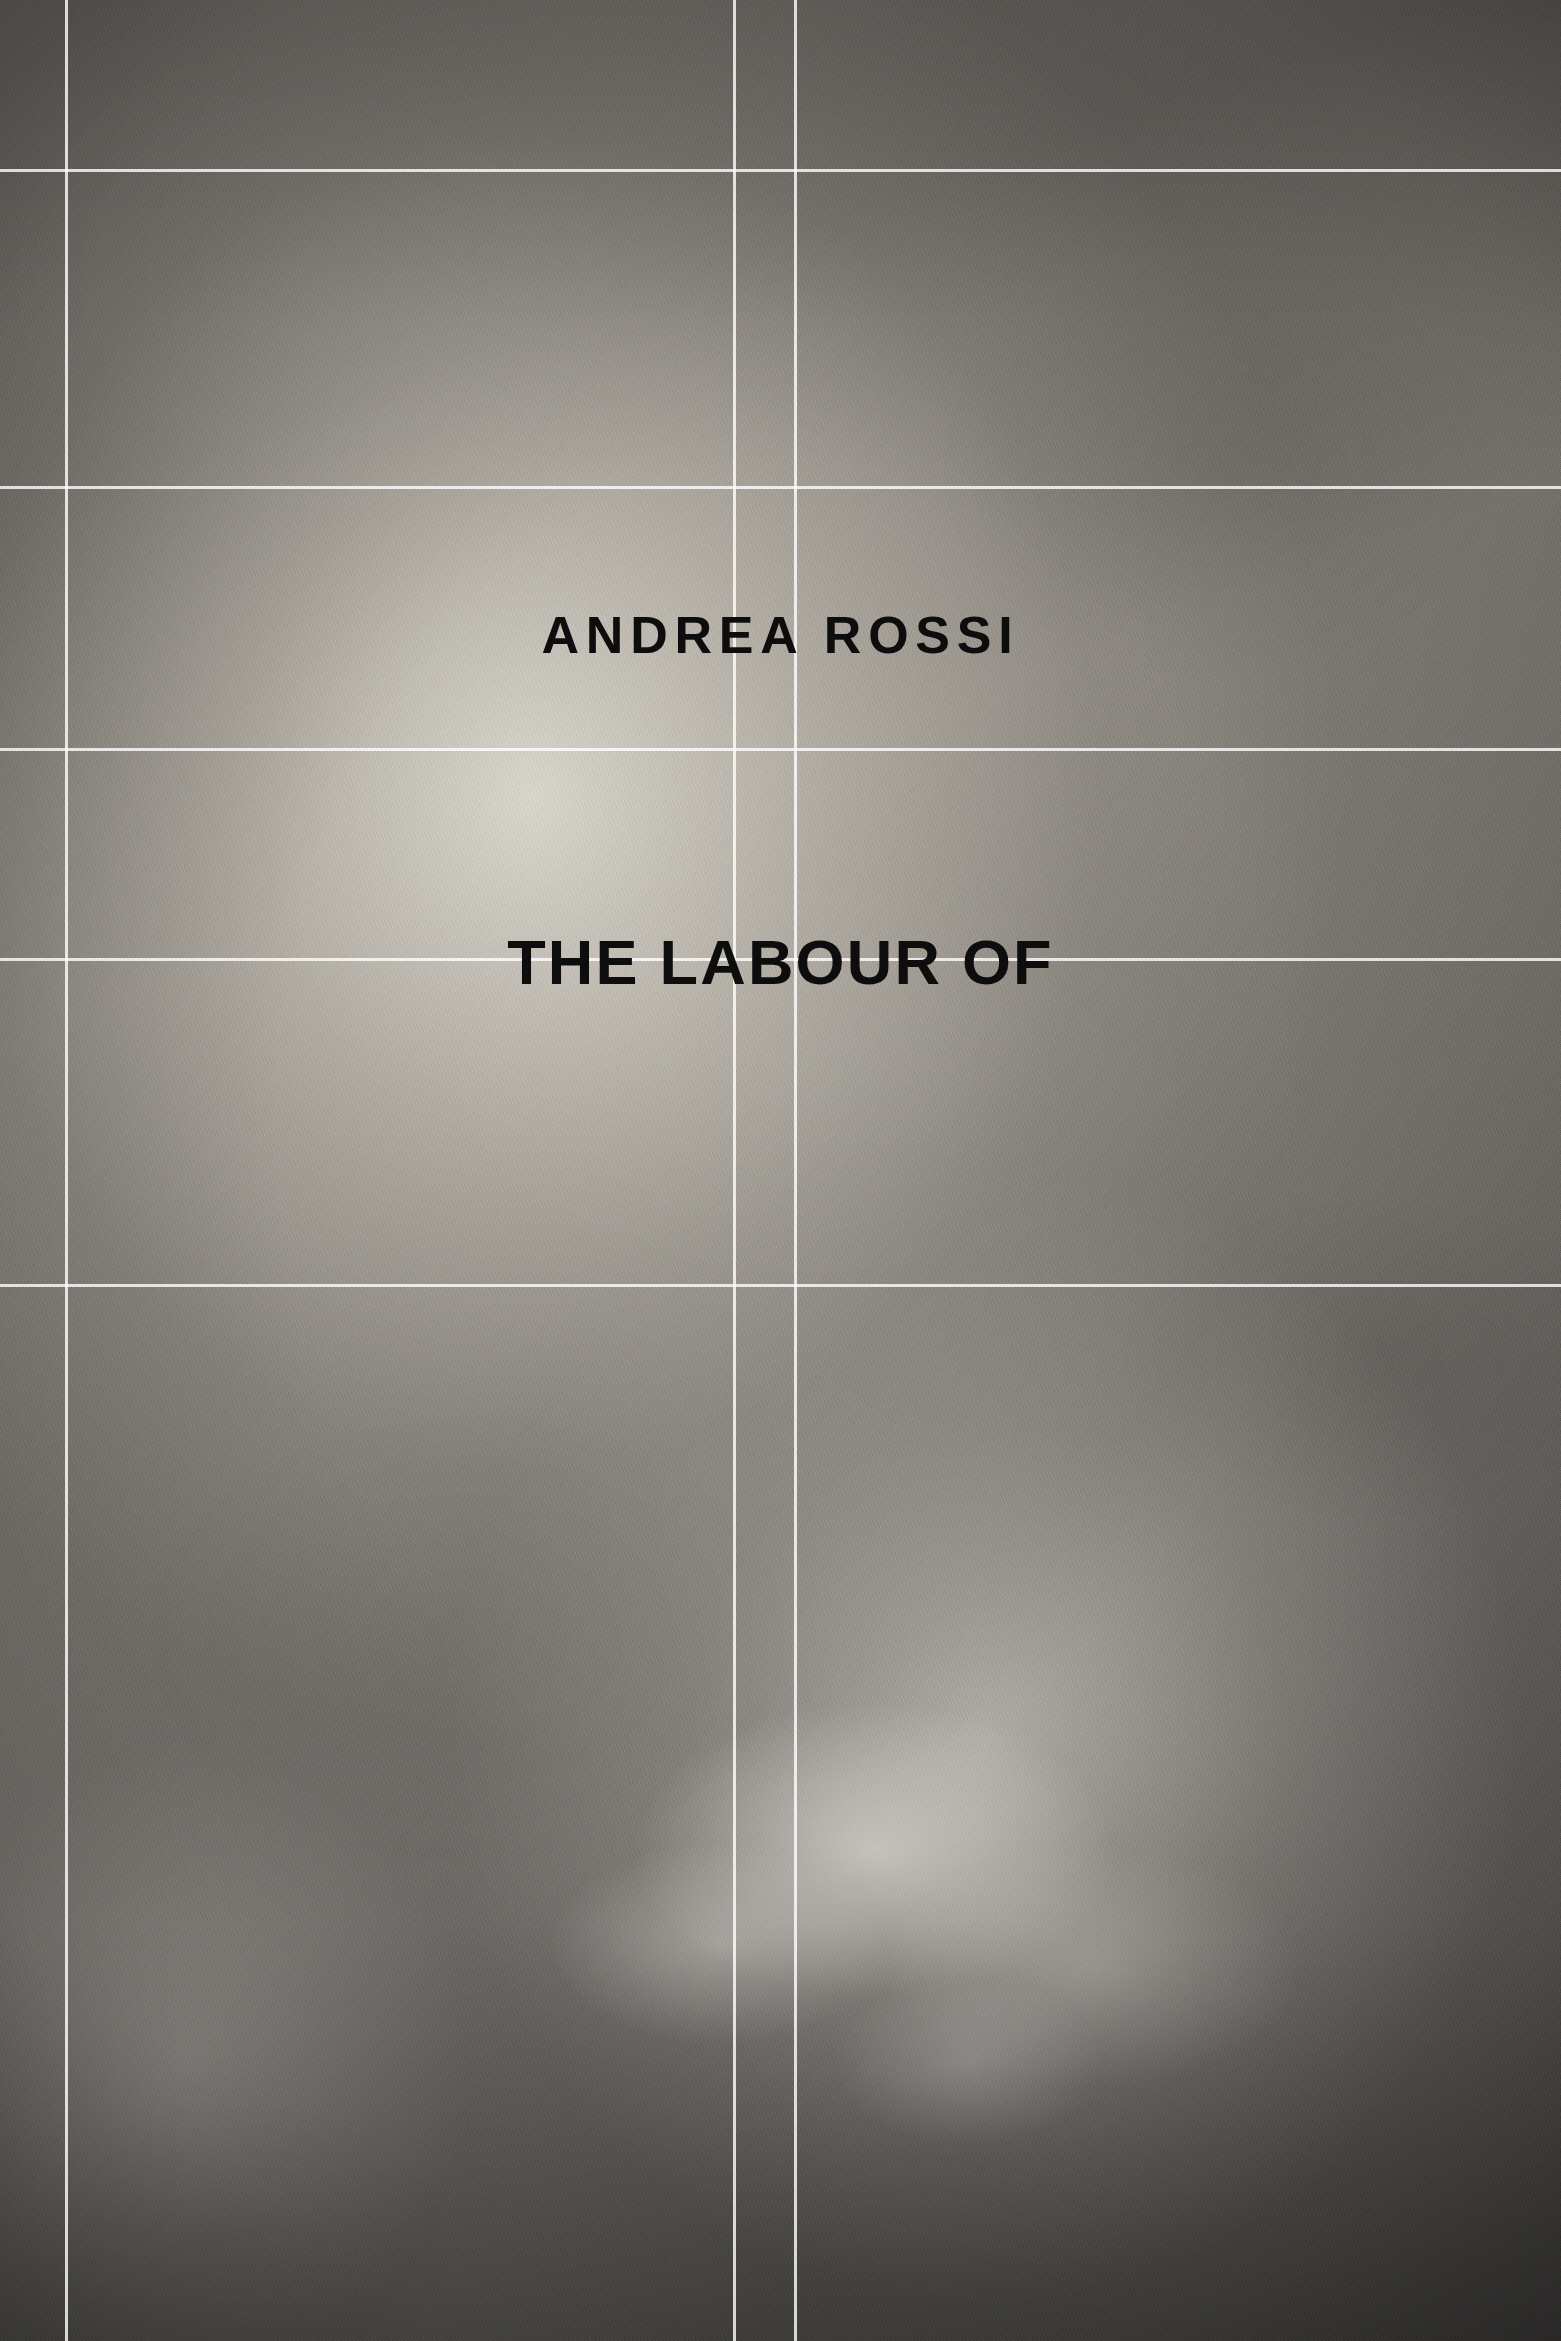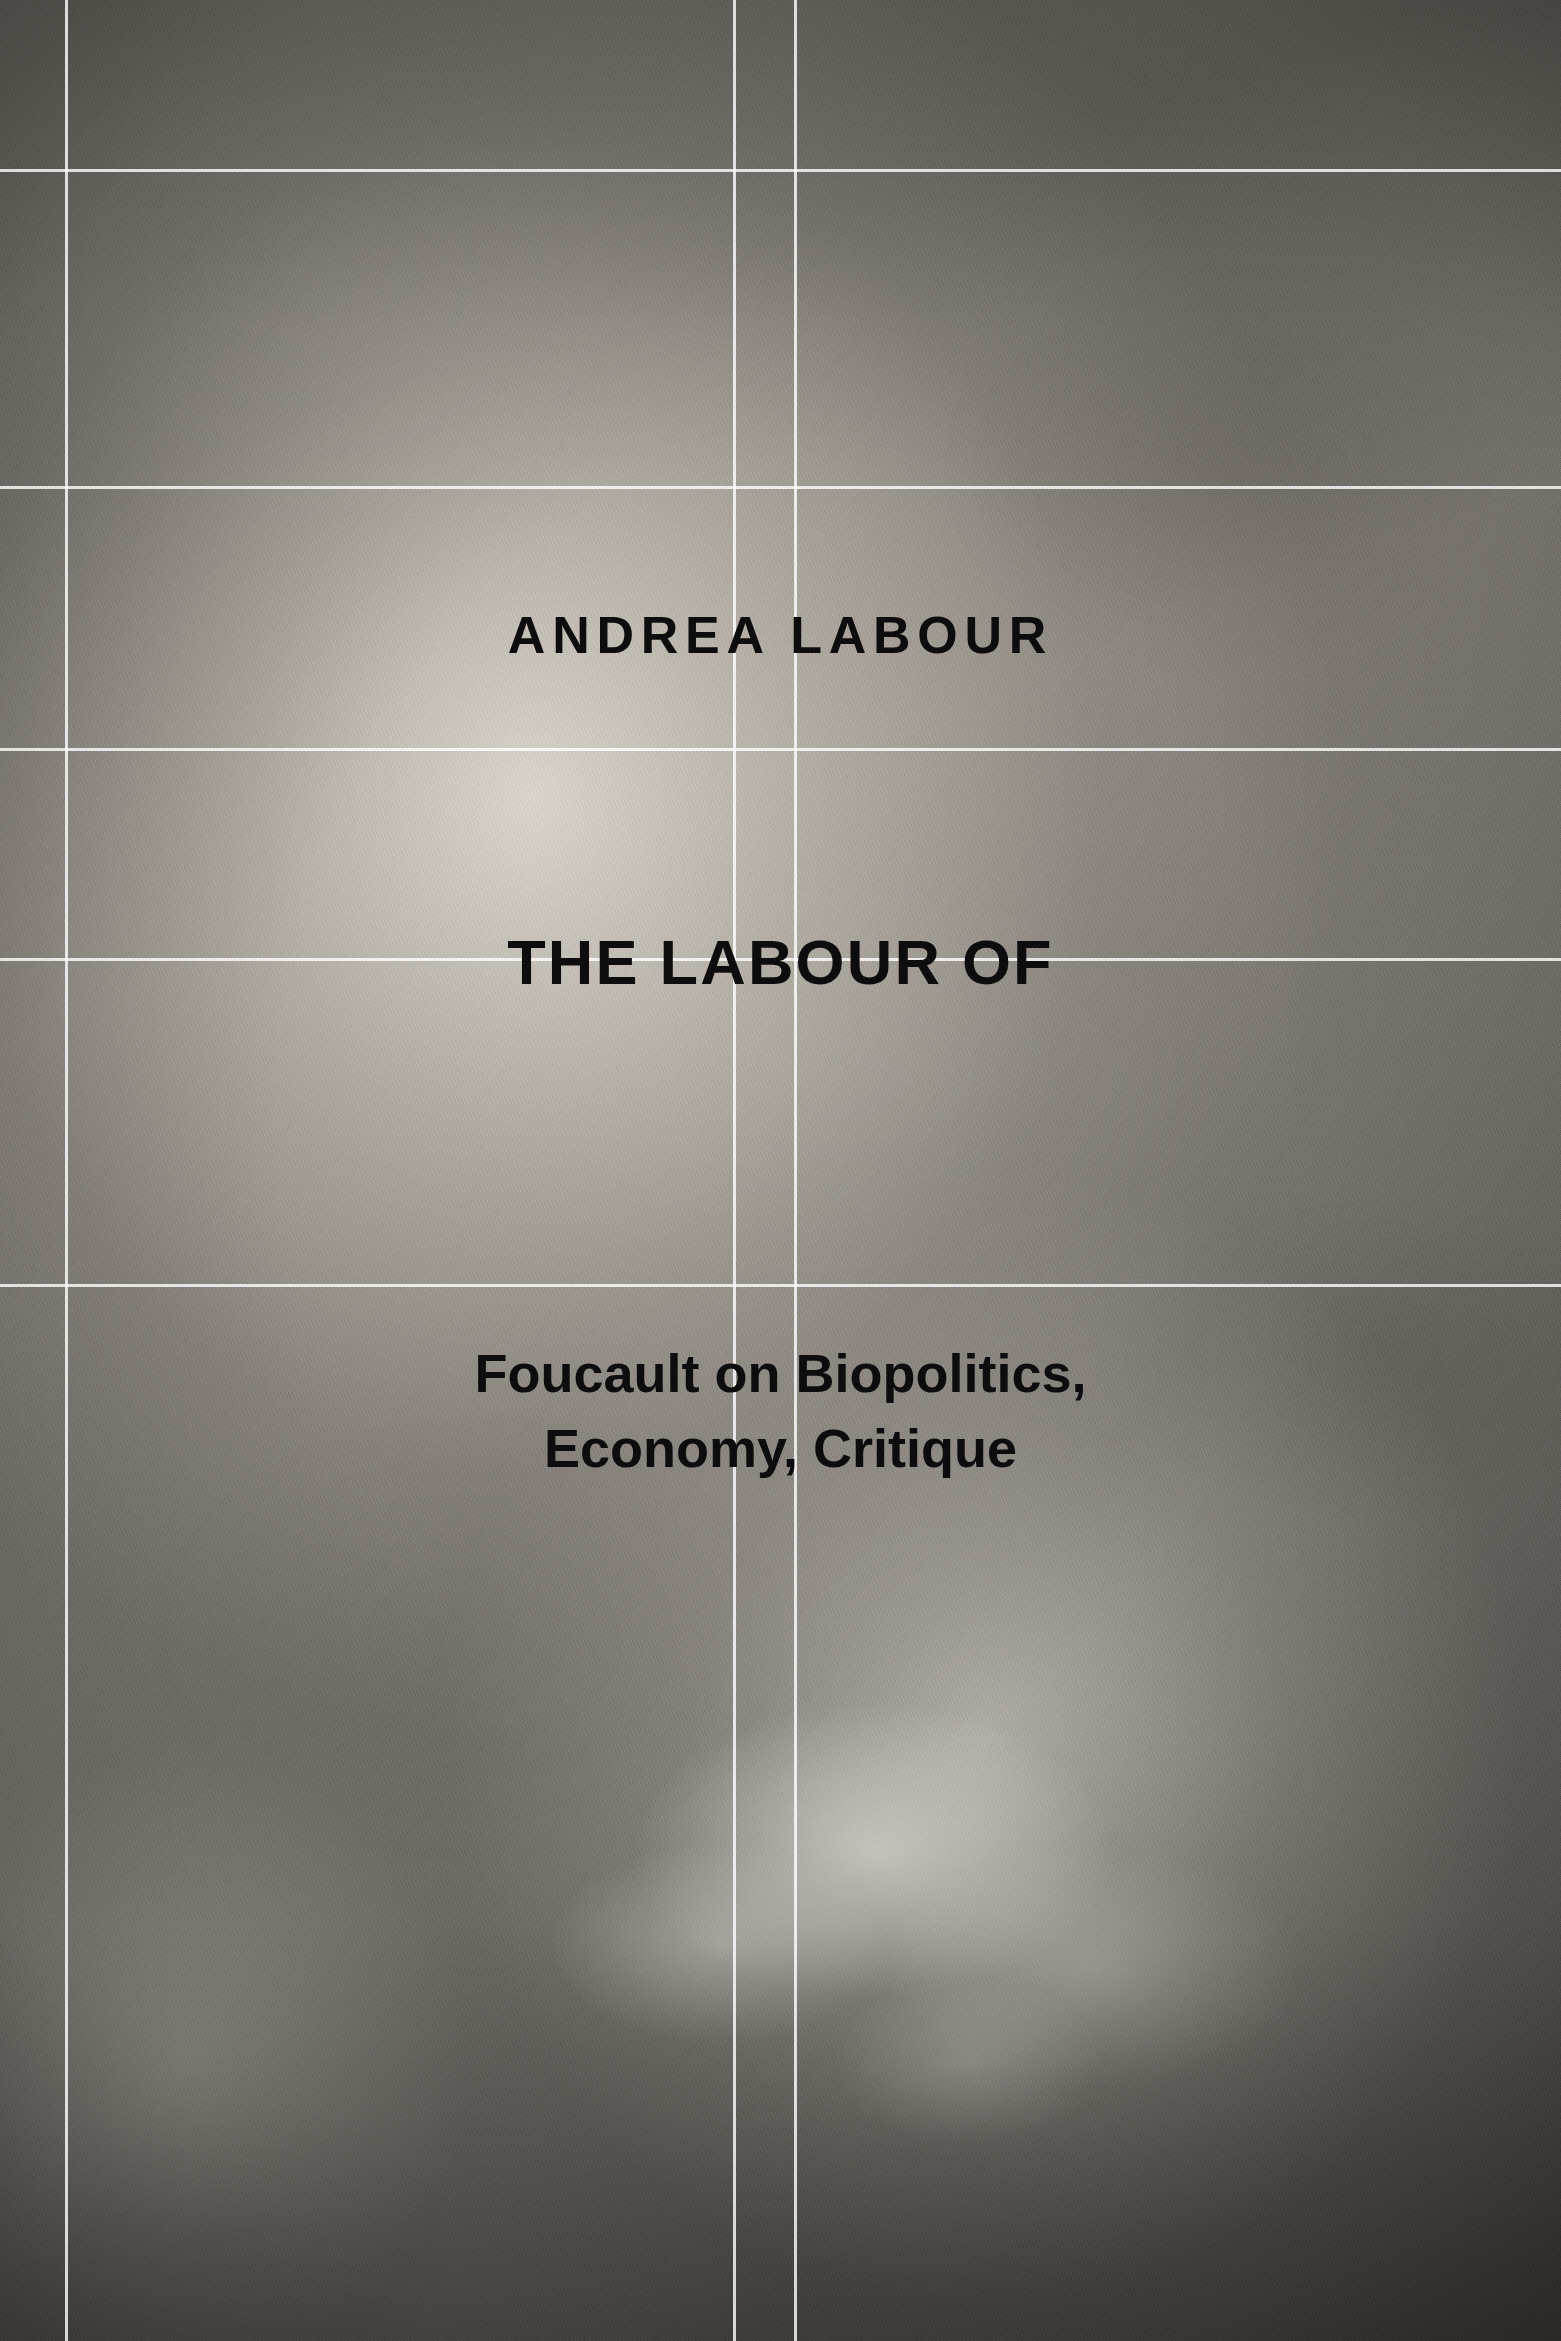--- a/index.html
+++ b/index.html
@@ -115,25 +115,21 @@
   <div class="rule h" style="top:169px"></div>
   <div class="rule h" style="top:486px"></div>
   <div class="rule h" style="top:748px"></div>
   <div class="rule h" style="top:958px"></div>
   <div class="rule h" style="top:1284px"></div>
 
   <div class="rule v" style="left:65px"></div>
   <div class="rule v" style="left:733px"></div>
   <div class="rule v" style="left:794px"></div>
 
-  <div class="text-stack author">ANDREA LABOUR</div>
+  <div class="text-stack author">ANDREA ROSSI</div>
 
   <div class="text-stack title">
     <div>THE LABOUR OF</div>
   </div>
 
-  <div class="text-stack subtitle">
-    <div>Foucault on Biopolitics,</div>
-    <div>Economy, Critique</div>
-  </div>
 
 </div>
 
 
 </body></html>

